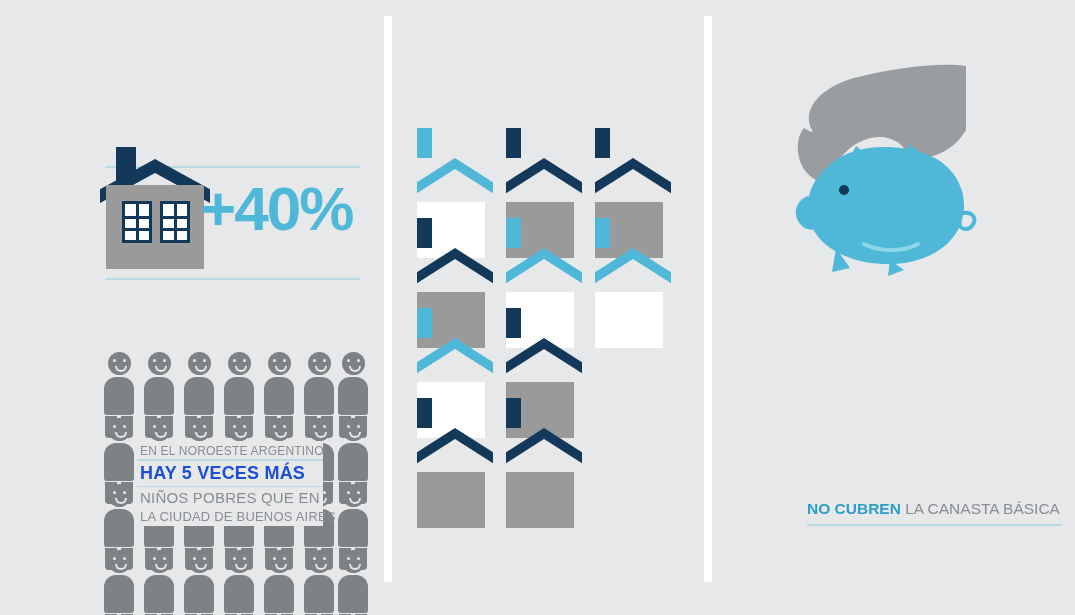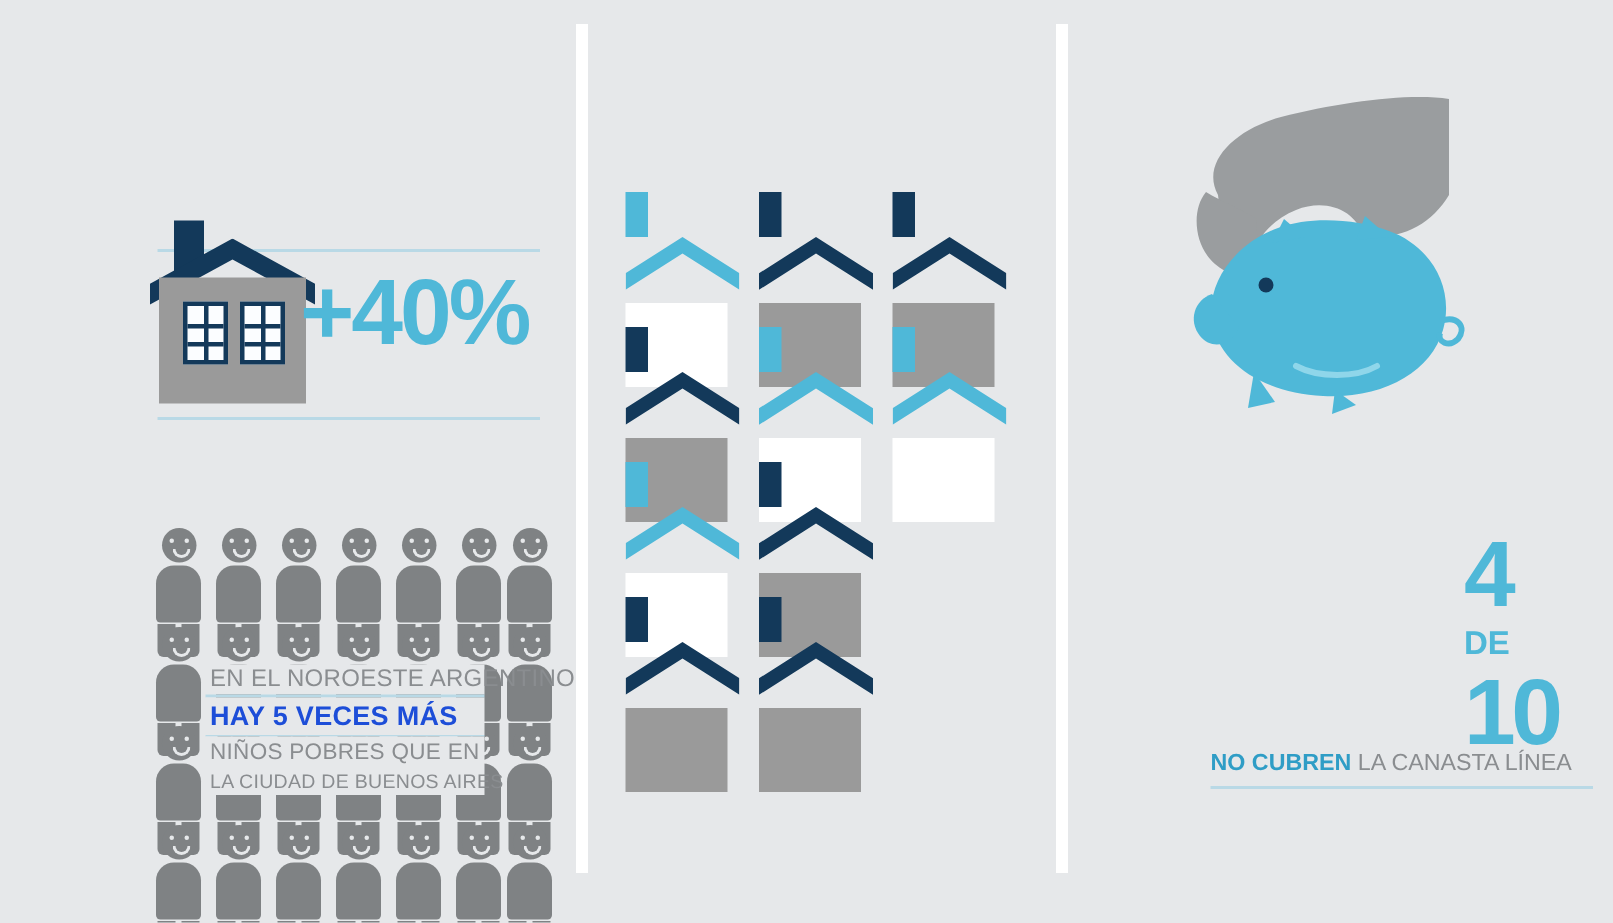--- a/index.html
+++ b/index.html
@@ -89,21 +89,21 @@
   }
   .person .legs::before{left:1px;}
   .person .legs::after{right:1px;}
 
   #overlay-text{
     position:absolute;left:137px;top:396px;width:186px;
   }
   #overlay-text .ln{
     background:#e6e8ea;display:block;white-space:nowrap;
   }
-  #overlay-text .l1{font-size:16px;color:#8a8d90;padding:1px 3px;letter-spacing:.2px;}
+  #overlay-text .l1{font-size:12px;color:#8a8d90;padding:1px 3px;letter-spacing:.2px;}
   #overlay-text .l2{
     font-size:18px;font-weight:bold;color:#1d4ed8;padding:2px 3px;letter-spacing:.2px;
   }
   #overlay-text .l3{font-size:15px;color:#8a8d90;padding:2px 3px;letter-spacing:.2px;}
   #overlay-text .l4{font-size:13px;color:#8a8d90;padding:1px 3px 2px;letter-spacing:.2px;}
   .ol-rule{height:1.5px;background:#b9d9e6;width:100%;}
 
   
   #panel-basket{left:384px;top:0;width:320px;height:615px;}
   .hs{position:absolute;width:76px;height:92px;}
@@ -542,27 +542,23 @@
           <div class="body"></div>
           <div class="win w1">
             <div class="winbar"></div>
           </div>
           <div class="win w2">
             <div class="winbar"></div>
           </div>
         </div>
       </div>
 
-    <div id="stat-4de10">
-      <span class="big">4</span><span class="de">DE</span>
-      <span class="big10">10</span>
-    </div>
 
     <div id="caption-basket">
-      <span class="b">NO CUBREN</span><span class="g"> LA CANASTA LÍNEA</span>
+      <span class="b">NO CUBREN</span><span class="g"> LA CANASTA BÁSICA</span>
     </div>
     <div class="rule" id="rule-basket"></div>
   </div>
 
   <div class="divider" id="divider-2"></div>
 
   <div class="panel" id="panel-money">
 
     <svg width="371" height="300" style="position:absolute;left:0;top:0;">
 

